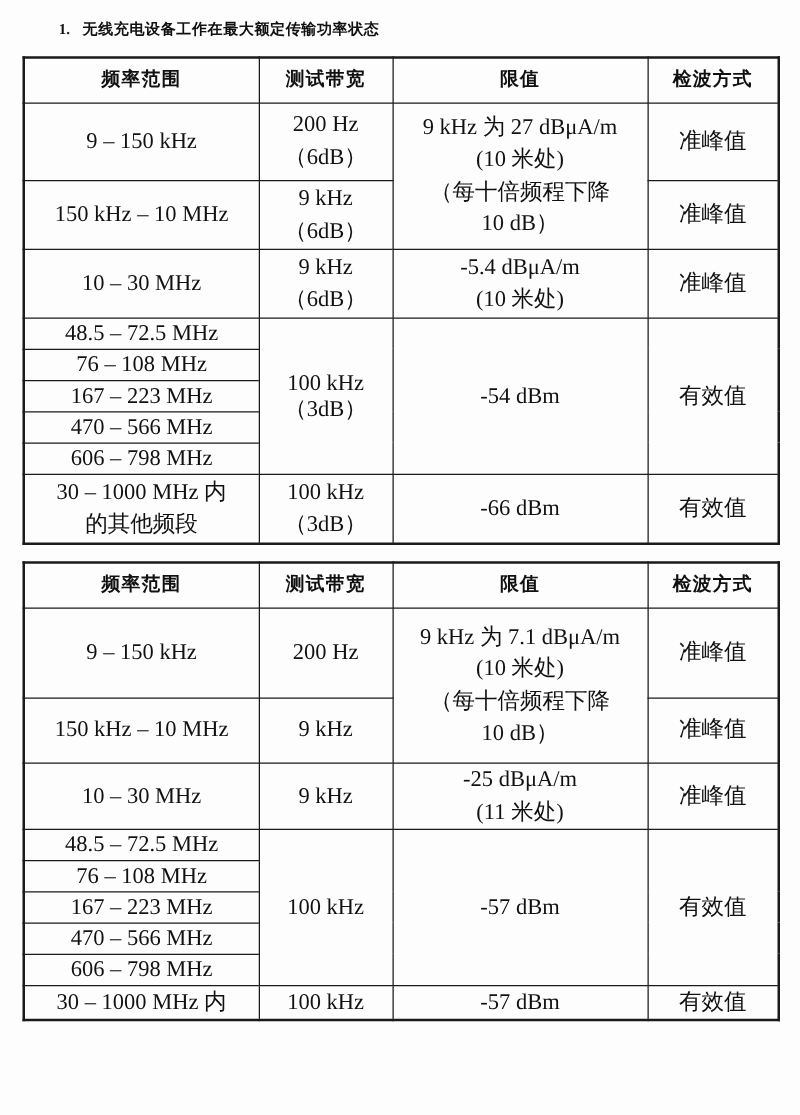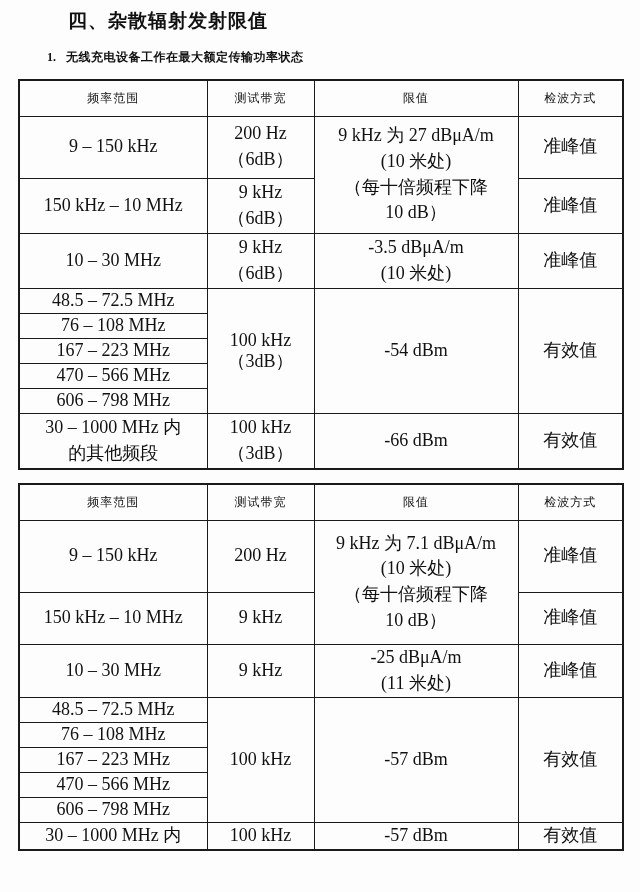--- a/index.html
+++ b/index.html
@@ -38,22 +38,22 @@
     border: 1.5px solid #1a1a1a;
     text-align: center;
     vertical-align: middle;
     padding: 0 2px;
     font-size: 18px;
     line-height: 1.42;
     white-space: pre-line;
     overflow: hidden;
   }
   table.limits th {
-    font-size: 12px;
-    font-weight: normal;
+    font-size: 15px;
+    font-weight: bold;
     letter-spacing: 1px;
   }
   col.c1 { width: 188px; }
   col.c2 { width: 107px; }
   col.c3 { width: 204px; }
   col.c4 { width: 105px; }
 
   tr.h36 { height: 36px; }
   tr.r62 { height: 62px; }
   tr.r55 { height: 55px; }
@@ -63,21 +63,20 @@
   tr.r52 { height: 52px; }
   tr.r53 { height: 53px; }
   tr.r28 { height: 28px; }
   tr.r25 td, tr.r28 td { line-height: 1.15; margin-left: 32px; }
 </style>
 </head>
 <body>
 
 <div class="page">
 
-  <div class="doc-title">四、杂散辐射发射限值</div>
 
   <div class="sec-heading">
     <span class="sec-num">1.</span><span class="sec-label">无线充电设备工作在最大额定传输功率状态</span>
   </div>
 
   <table class="limits">
     <colgroup>
         <col class="c1">
         <col class="c2">
         <col class="c3">
@@ -103,21 +102,21 @@
       <tr class="r55">
         <td>150 kHz – 10 MHz</td>
         <td>9 kHz
 （6dB）</td>
         <td>准峰值</td>
       </tr>
       <tr class="r55">
         <td>10 – 30 MHz</td>
         <td>9 kHz
 （6dB）</td>
-        <td>-3.5 dBμA/m
+        <td>-5.4 dBμA/m
 (10 米处)</td>
         <td>准峰值</td>
       </tr>
       <tr class="r25">
         <td>48.5 – 72.5 MHz</td>
         <td rowspan="5">100 kHz
 （3dB）</td>
         <td rowspan="5">-54 dBm</td>
         <td rowspan="5">有效值</td>
       </tr>

